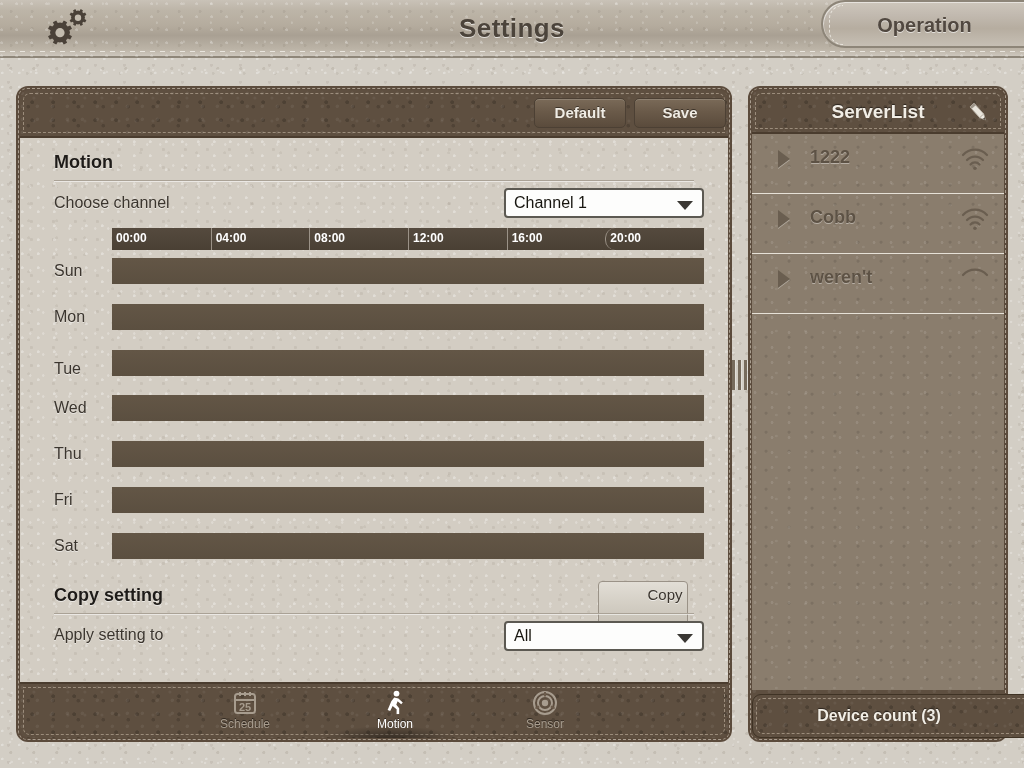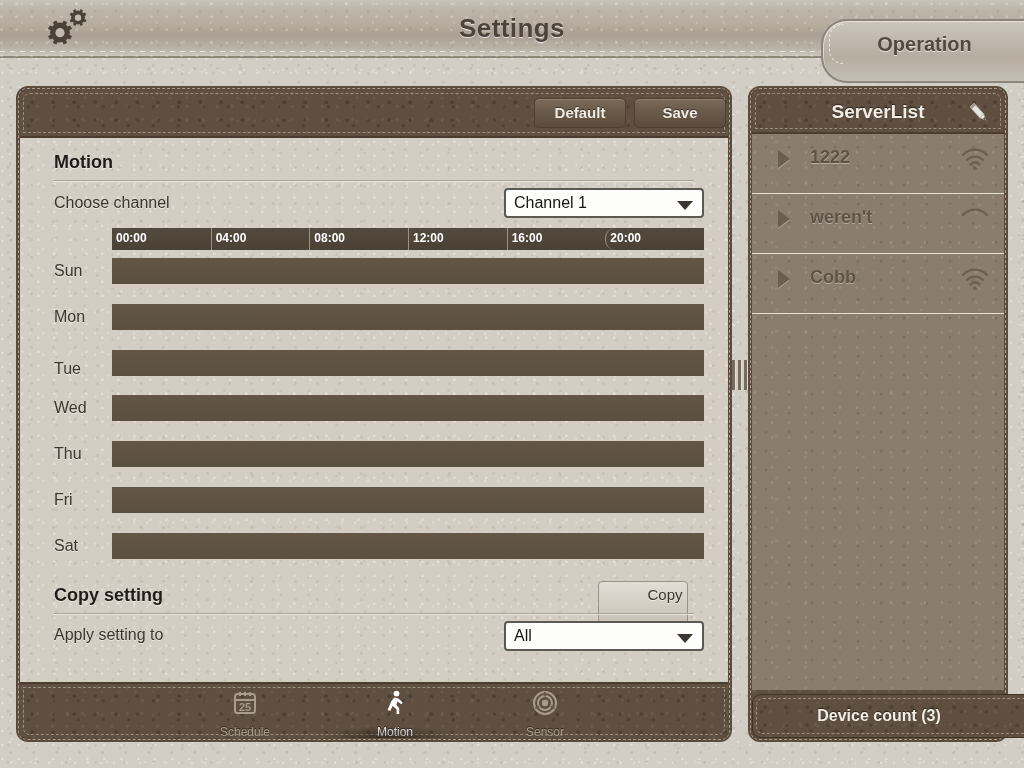--- a/index.html
+++ b/index.html
@@ -53,22 +53,22 @@
     width: 56px; height: 42px;
   }
   .settings-title {
     position: absolute; left: 0; top: 13px; width: 1024px;
     text-align: center;
     font-size: 26px; font-weight: bold; color: #4c443b;
     letter-spacing: 0.4px;
     text-shadow: 0 1px 0 rgba(255,255,255,0.65);
   }
   .op-tab {
-    position: absolute; right: 0; top: 19px;
-    width: 203px; height: 64px;
+    position: absolute; right: 0; top: 0;
+    width: 203px; height: 48px;
     background: linear-gradient(to bottom,
         #cdc6bb 0%, #c2bab0 28%, #b6ada0 60%, #c6bfb4 100%);
     border: 2px solid #8d8578;
     border-right: none;
     border-top-left-radius: 26px;
     border-bottom-left-radius: 26px;
     box-shadow: inset 1px 1px 0 rgba(255,255,255,0.5);
   }
   .op-tab-inner {
     position: absolute; left: 6px; top: 3px;
@@ -245,21 +245,21 @@
     pointer-events: none;
   }
   .tab-item {
     position: absolute; top: 4px;
     width: 110px; height: 48px;
     text-align: center;
     cursor: pointer;
   }
   .tab-ico { position: relative; height: 26px; margin-top: 1px; }
   .tab-label {
-    font-size: 12px; margin-top: 10px;
+    font-size: 12px; margin-top: 2px;
     text-shadow: 0 -1px 0 rgba(0,0,0,0.5);
   }
   .tab-item.inactive .tab-label { color: #a79c8e; }
   .tab-item.active .tab-label { color: #ffffff; }
   .tab-glow {
     position: absolute; left: 305px; bottom: -14px;
     width: 130px; height: 26px;
     border-radius: 50%;
     background: radial-gradient(ellipse at center, rgba(0,0,0,0.45) 0%, rgba(0,0,0,0) 72%);
   }
@@ -528,34 +528,34 @@
         <div class="srv-name">1222</div>
         <div class="srv-wifi"><svg width="30" height="26" viewBox="0 0 30 26">
             <path d="M3 10 A16 16 0 0 1 27 10" fill="none" stroke="#6a5e50" stroke-width="2.2" stroke-linecap="round"></path>
             <path d="M7 15 A11 11 0 0 1 23 15" fill="none" stroke="#6a5e50" stroke-width="2.2" stroke-linecap="round"></path>
             <path d="M10.5 19.5 A6 6 0 0 1 19.5 19.5" fill="none" stroke="#6a5e50" stroke-width="2.2" stroke-linecap="round"></path>
             <circle cx="15" cy="23.2" r="1.8" fill="#6a5e50"></circle>
           </svg></div>
       </div>
       <div class="srv-row">
         <div class="srv-arrow"></div>
-        <div class="srv-name">weren't</div>
-        <div class="srv-wifi"><svg width="30" height="26" viewBox="0 0 30 26">
-            <path d="M3 10 A16 16 0 0 1 27 10" fill="none" stroke="#6a5e50" stroke-width="2.2" stroke-linecap="round"></path>
-          </svg></div>
-      </div>
-      <div class="srv-row">
-        <div class="srv-arrow"></div>
         <div class="srv-name">Cobb</div>
         <div class="srv-wifi"><svg width="30" height="26" viewBox="0 0 30 26">
             <path d="M3 10 A16 16 0 0 1 27 10" fill="none" stroke="#6a5e50" stroke-width="2.2" stroke-linecap="round"></path>
             <path d="M7 15 A11 11 0 0 1 23 15" fill="none" stroke="#6a5e50" stroke-width="2.2" stroke-linecap="round"></path>
             <path d="M10.5 19.5 A6 6 0 0 1 19.5 19.5" fill="none" stroke="#6a5e50" stroke-width="2.2" stroke-linecap="round"></path>
             <circle cx="15" cy="23.2" r="1.8" fill="#6a5e50"></circle>
           </svg></div>
       </div>
+      <div class="srv-row">
+        <div class="srv-arrow"></div>
+        <div class="srv-name">weren't</div>
+        <div class="srv-wifi"><svg width="30" height="26" viewBox="0 0 30 26">
+            <path d="M3 10 A16 16 0 0 1 27 10" fill="none" stroke="#6a5e50" stroke-width="2.2" stroke-linecap="round"></path>
+          </svg></div>
+      </div>
     </div>
 
   <div class="rp-foot leather">
     <div class="rp-foot-stitch"></div>
     <div class="rp-foot-label">Device count (3)</div>
   </div>
 </div>
 
 </body></html>

